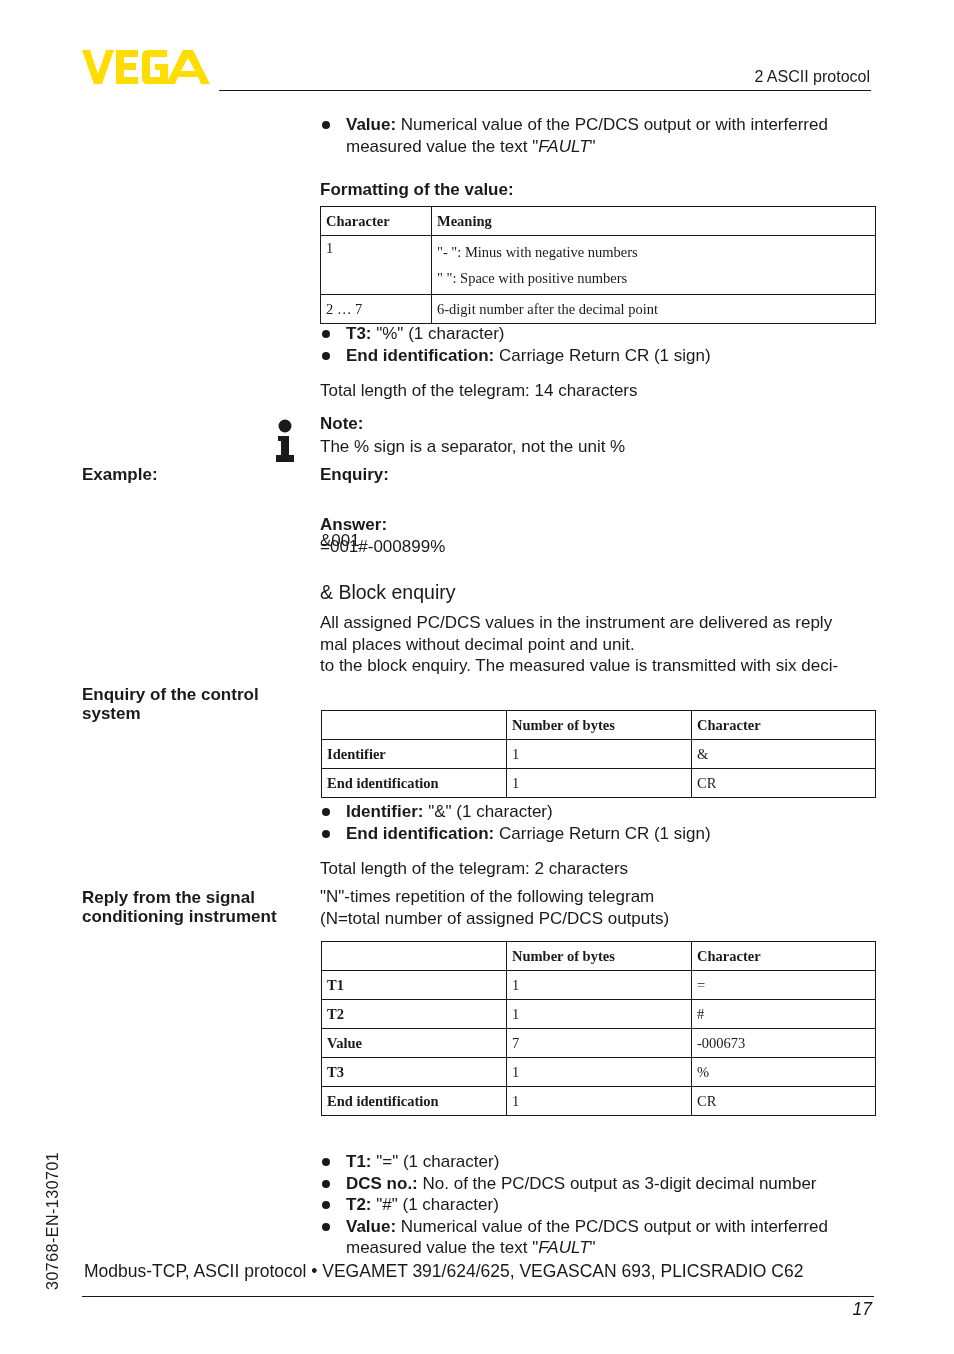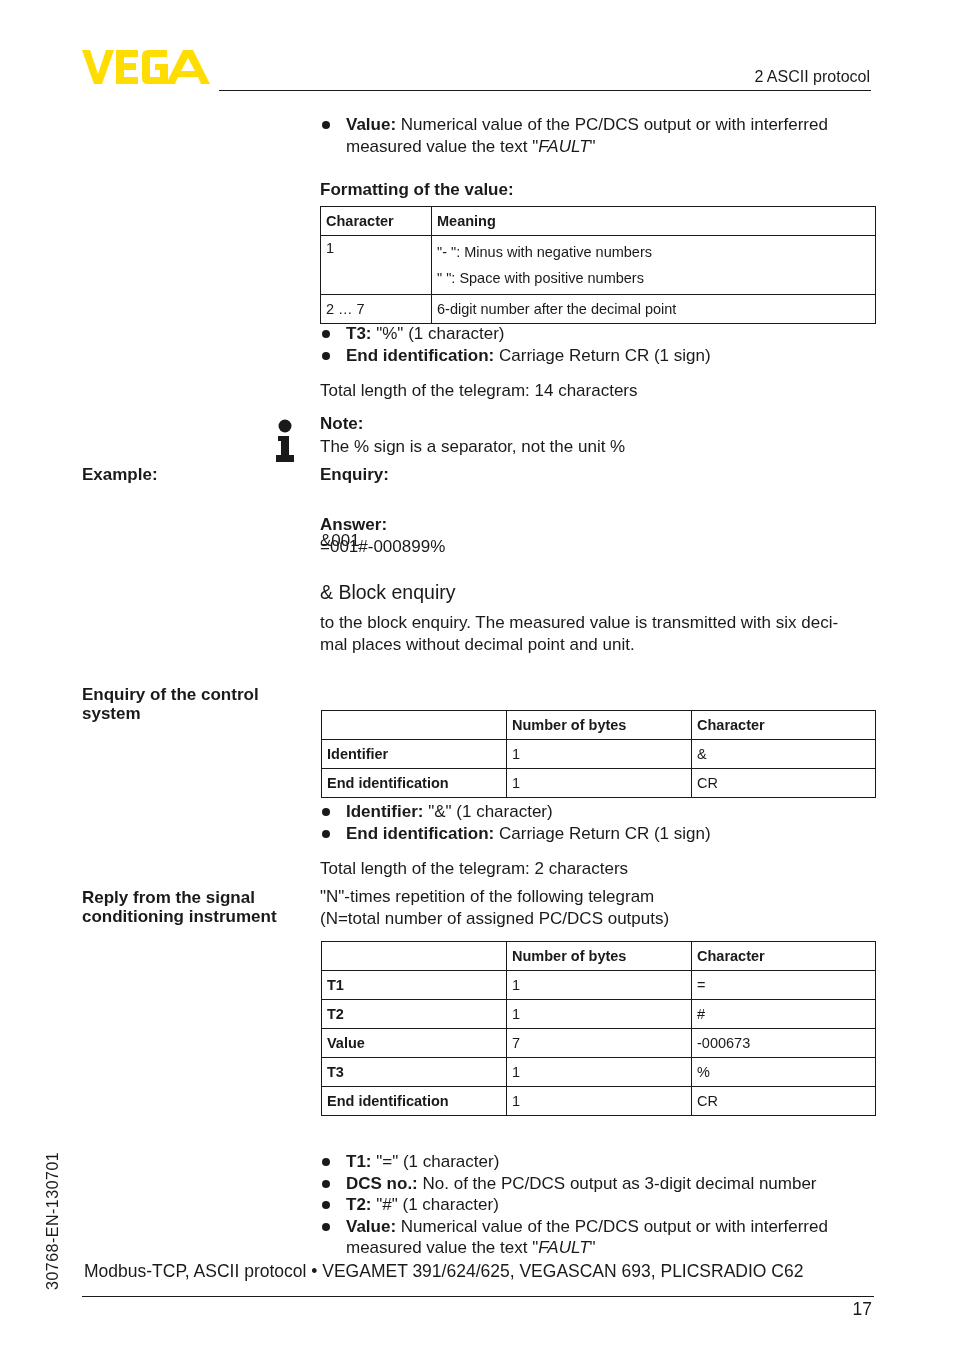--- a/index.html
+++ b/index.html
@@ -4,33 +4,33 @@
 <style>
   html, body { margin:0; padding:0; background:#ffffff; }
   body { width:954px; height:1354px; position:relative; overflow:hidden;
          font-family:"Liberation Sans", sans-serif; color:#1a1a1a; }
   .abs { position:absolute; }
   .logo { left:82px; top:50px; width:130px; height:34px; }
   .header-rule { left:219px; top:90px; width:652px; height:1px; background:#1a1a1a; }
   .header-section { right:84px; top:68px; font-size:16px; }
   .footer-rule { left:82px; top:1296px; width:792px; height:1px; background:#1a1a1a; }
   .footer-text { left:84px; top:1261px; font-size:17.5px; }
-  .footer-page { right:82px; top:1299px; font-size:17.5px; }
+  .footer-page { right:82px; top:1299px; font-size:17.5px;font-style:italic; }
   .side-code { left:44px; top:1290px; transform-origin:left top; transform:rotate(-90deg);
                font-size:16px; letter-spacing:0.5px; white-space:nowrap; }
   .body-text { font-size:17px; line-height:21.5px; }
   .bold { font-weight:bold; }
   .ital { font-style:italic; }
   .side-label { left:82px; font-size:17px; font-weight:bold; line-height:19px; width:215px; }
   .bullet { position:relative; padding-left:26px; font-size:17px; line-height:21.5px; }
   .bullet:before { content:""; position:absolute; left:2px; top:7px; width:8px; height:8px;
                    border-radius:50%; background:#1a1a1a; }
   .heading { font-size:19.5px; font-weight:normal; }
   table { border-collapse:collapse; font-size:14.5px; }
-  td, th { border:1px solid #1a1a1a; padding:0 5px; text-align:left; vertical-align:middle; }
+  td, th { border:1px solid #1a1a1a; padding:0 5px; text-align:left; vertical-align:middle;font-family:Liberation Serif, serif; }
   th { font-weight:bold; }
   .t-row { height:29px; }
   .col-content { left:320px; width:556px; }
 </style>
 </head>
 <body>
 
 <svg class="abs logo" viewBox="0 0 130 34">
   <g fill="#FFDD00">
     <polygon points="0,0 8,0 16,24 24,0 32,0 20,34 12,34"></polygon>
@@ -85,22 +85,23 @@
 <div class="abs body-text" style="left:320px; top:436px;">The % sign is a separator, not the unit %</div>
 
 <div class="abs side-label" style="top:465px;">Example:</div>
 <div class="abs bold" style="left:320px; top:465px; font-size:17px;">Enquiry:</div>
 <div class="abs body-text" style="left:320px; top:486px;margin-top:44px;">&amp;001</div>
 <div class="abs bold" style="left:320px; top:515px; font-size:17px;">Answer:</div>
 <div class="abs body-text" style="left:320px; top:536px;">=001#-000899%</div>
 
 <div class="abs heading" style="left:320px; top:581px;">&amp; Block enquiry</div>
 <div class="abs body-text" style="left:320px; top:612px; width:560px;">
+  <div>All assigned PC/DCS values in the instrument are delivered as reply</div>
+  <div>mal places without decimal point and unit.</div>
   <div>to the block enquiry. The measured value is transmitted with six deci-</div>
-  <div>mal places without decimal point and unit.</div>
 </div>
 
 <div class="abs side-label" style="top:685px;">
   <div>Enquiry of the control</div>
   <div>system</div>
 </div>
 <table class="abs" style="left:321px; top:710px; width:555px;">
   <tbody>
       <tr class="t-row">
     <th style="width:174px;"></th>

